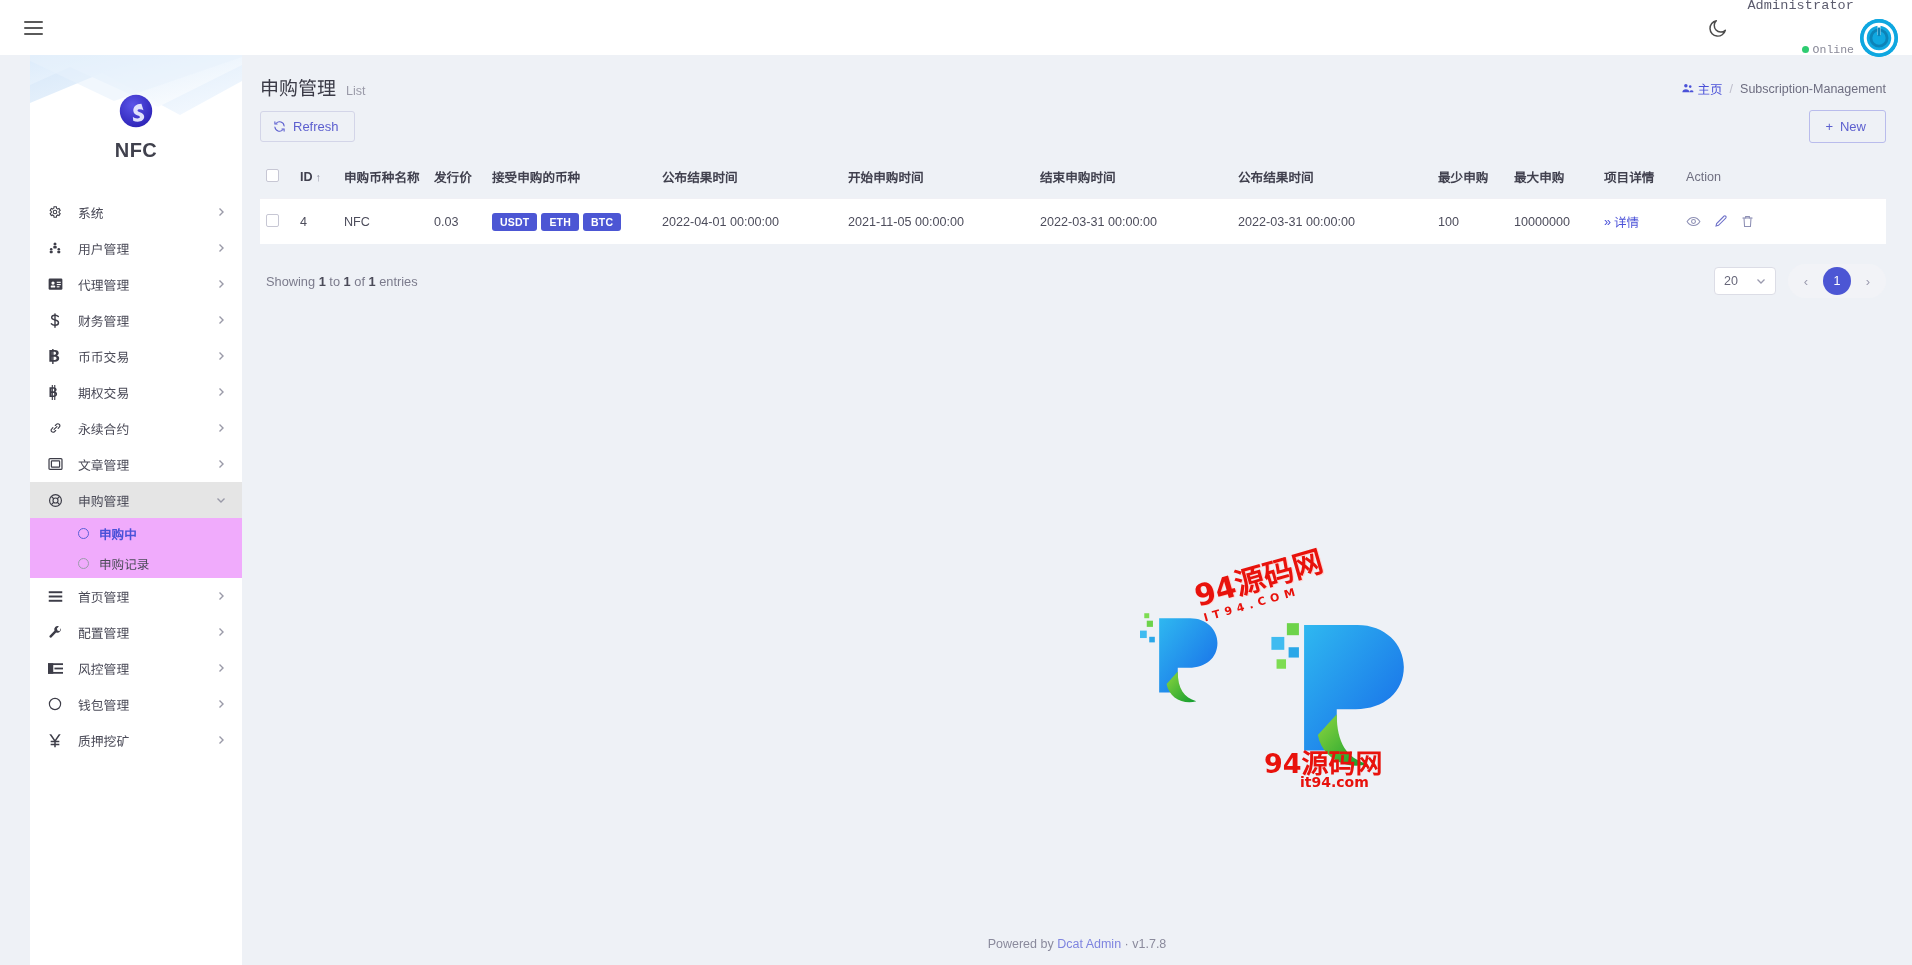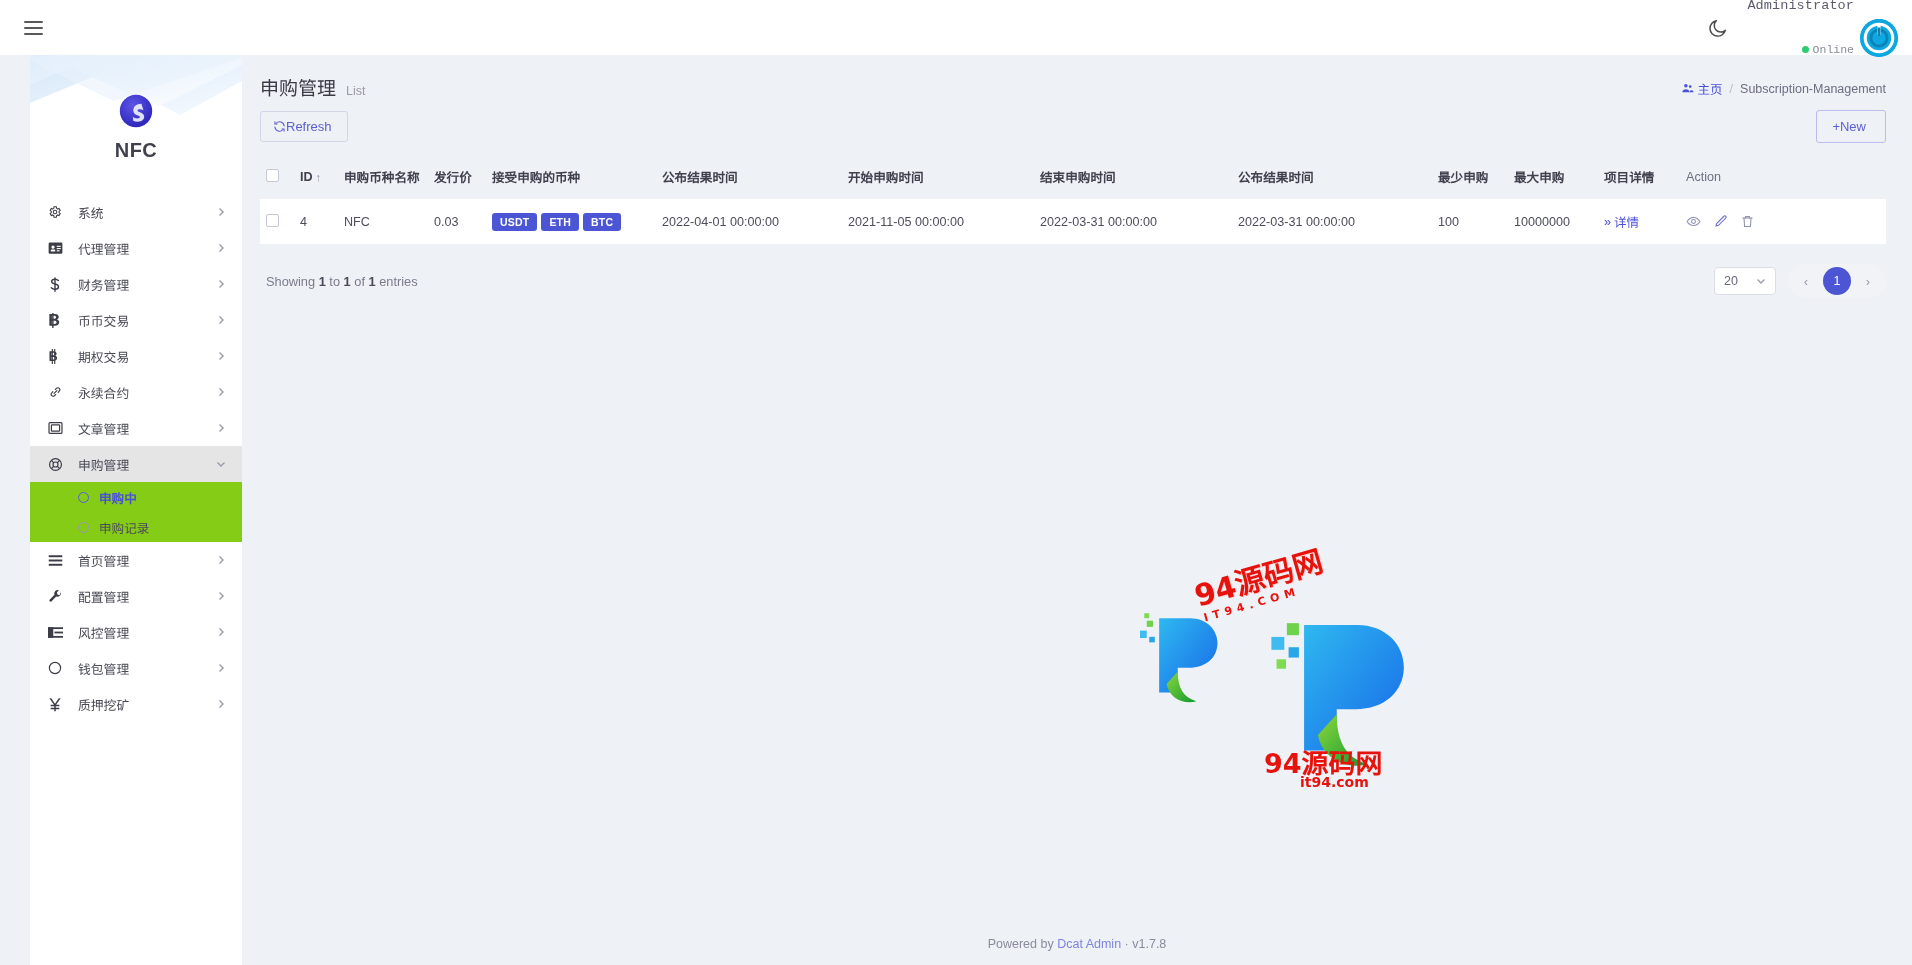--- a/index.html
+++ b/index.html
@@ -87,21 +87,21 @@
     color: #3d3d48; font-size: 14px;
   }
   .menu-label {
     flex: 1; font-size: 12.8px; color: #4b4b58;
     padding-left: 8px; white-space: nowrap;
   }
   .chev {
     width: 10px; height: 10px; flex: none;
     color: #9a9aa8;
   }
-  .submenu { list-style: none; margin: 0; padding: 0; background: #84cc16; }
+  .submenu { list-style: none; margin: 0; padding: 0; background: #f0abfc; }
   .submenu-item {
     display: flex; align-items: center;
     height: 30px; padding-left: 48px; cursor: pointer;
   }
   .radio-ring {
     width: 11px; height: 11px; border-radius: 50%;
     border: 1.4px solid #9b9bab; flex: none;
   }
   .submenu-item.active .radio-ring { border-color: #5b5fd6; }
   .submenu-label { font-size: 12.6px; color: #4b4b58; padding-left: 10px; }
@@ -127,21 +127,21 @@
   }
   .breadcrumb .bc-home { color: #4a51d8; display: flex; align-items: center; gap: 4px; cursor: pointer; }
   .breadcrumb .sep { color: #bdbdca; }
   .breadcrumb .bc-current { color: #6d6d80; cursor: pointer; }
 
   .toolbar {
     display: flex; align-items: center; justify-content: space-between;
     padding: 10px 26px 0 18px;
   }
   .btn {
-    display: inline-flex; align-items: center; 
+    display: inline-flex; align-items: center; gap: 7px;
     font-size: 13px; cursor: pointer;
     border-radius: 3px; background: transparent;
   }
   .btn-refresh {
     border: 1px solid #d3d5e8; color: #5c5fcf;
     padding: 7px 15px 7px 12px;
   }
   .btn-new {
     border: 1px solid #b9bcec; color: #5c5fcf;
     padding: 8px 19px 8px 15px;
@@ -306,20 +306,36 @@
           <circle cx="12" cy="12" r="3"></circle>
           <path d="M19 12a7 7 0 0 0-.1-1.1l2-1.5-2-3.4-2.3.9a7 7 0 0 0-1.9-1.1L14.3 3h-4l-.4 2.8a7 7 0 0 0-1.9 1.1l-2.3-.9-2 3.4 2 1.5A7 7 0 0 0 5.6 12c0 .4 0 .7.1 1.1l-2 1.5 2 3.4 2.3-.9c.6.5 1.2.8 1.9 1.1l.4 2.8h4l.4-2.8c.7-.3 1.3-.6 1.9-1.1l2.3.9 2-3.4-2-1.5c.1-.4.1-.7.1-1.1z"></path>
         </svg>
       </span>
       <span class="menu-label">系统</span>
       <svg class="chev" viewBox="0 0 10 10" fill="none" stroke="currentColor" stroke-width="1.4">
           <path d="M3.5 1.5 L7 5 L3.5 8.5"></path>
         </svg>
     </li>
 
+    <li class="menu-item">
+      <span class="menu-icon">
+        <svg width="14" height="14" viewBox="0 0 24 24" fill="currentColor">
+          <circle cx="12" cy="5" r="2.6"></circle>
+            <rect x="9" y="8.4" width="6" height="4.4" rx="1.4"></rect>
+          <circle cx="5.5" cy="14" r="2.2"></circle>
+            <rect x="3" y="16.8" width="5" height="4" rx="1.2"></rect>
+          <circle cx="18.5" cy="14" r="2.2"></circle>
+            <rect x="16" y="16.8" width="5" height="4" rx="1.2"></rect>
+        </svg>
+      </span>
+      <span class="menu-label">用户管理</span>
+      <svg class="chev" viewBox="0 0 10 10" fill="none" stroke="currentColor" stroke-width="1.4">
+          <path d="M3.5 1.5 L7 5 L3.5 8.5"></path>
+        </svg>
+    </li>
 
     <li class="menu-item">
       <span class="menu-icon">
         <svg width="15" height="14" viewBox="0 0 24 22" fill="currentColor">
           <rect x="1" y="2" width="22" height="18" rx="2"></rect>
           <circle cx="8" cy="9.5" r="2.6" fill="#fff"></circle>
           <rect x="4.4" y="13.2" width="7.2" height="3.4" rx="1.4" fill="#fff"></rect>
           <rect x="14" y="7.4" width="6.4" height="1.8" fill="#fff"></rect>
           <rect x="14" y="11" width="6.4" height="1.8" fill="#fff"></rect>
           <rect x="14" y="14.6" width="4.4" height="1.8" fill="#fff"></rect>

